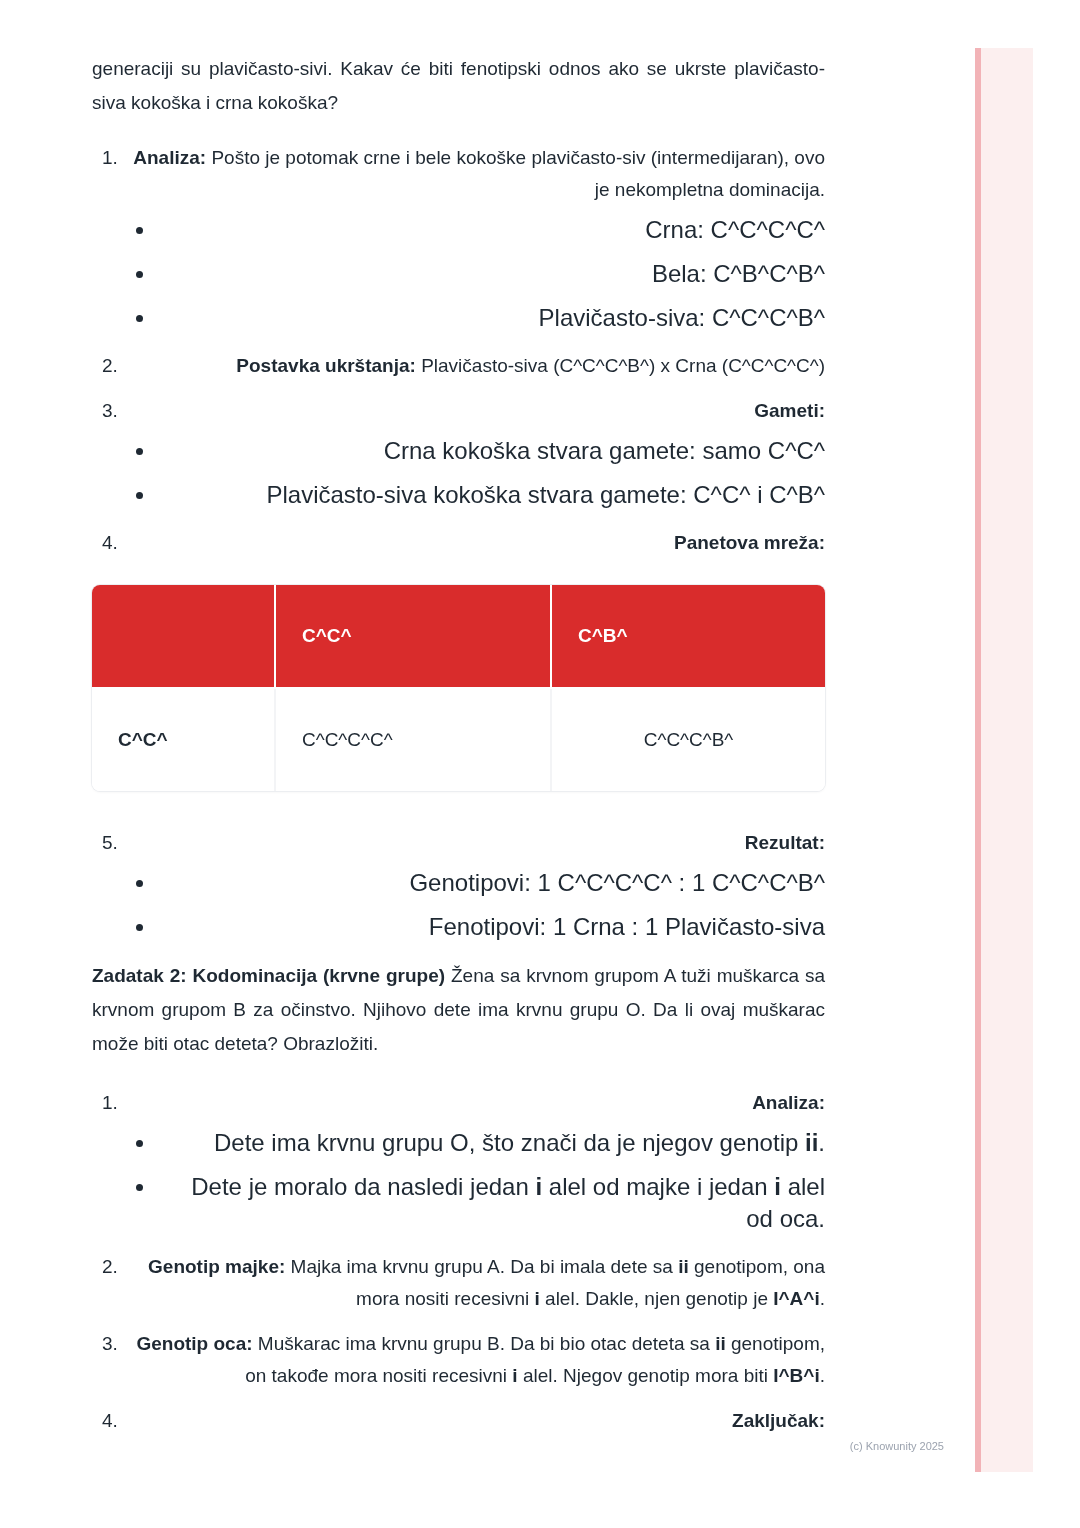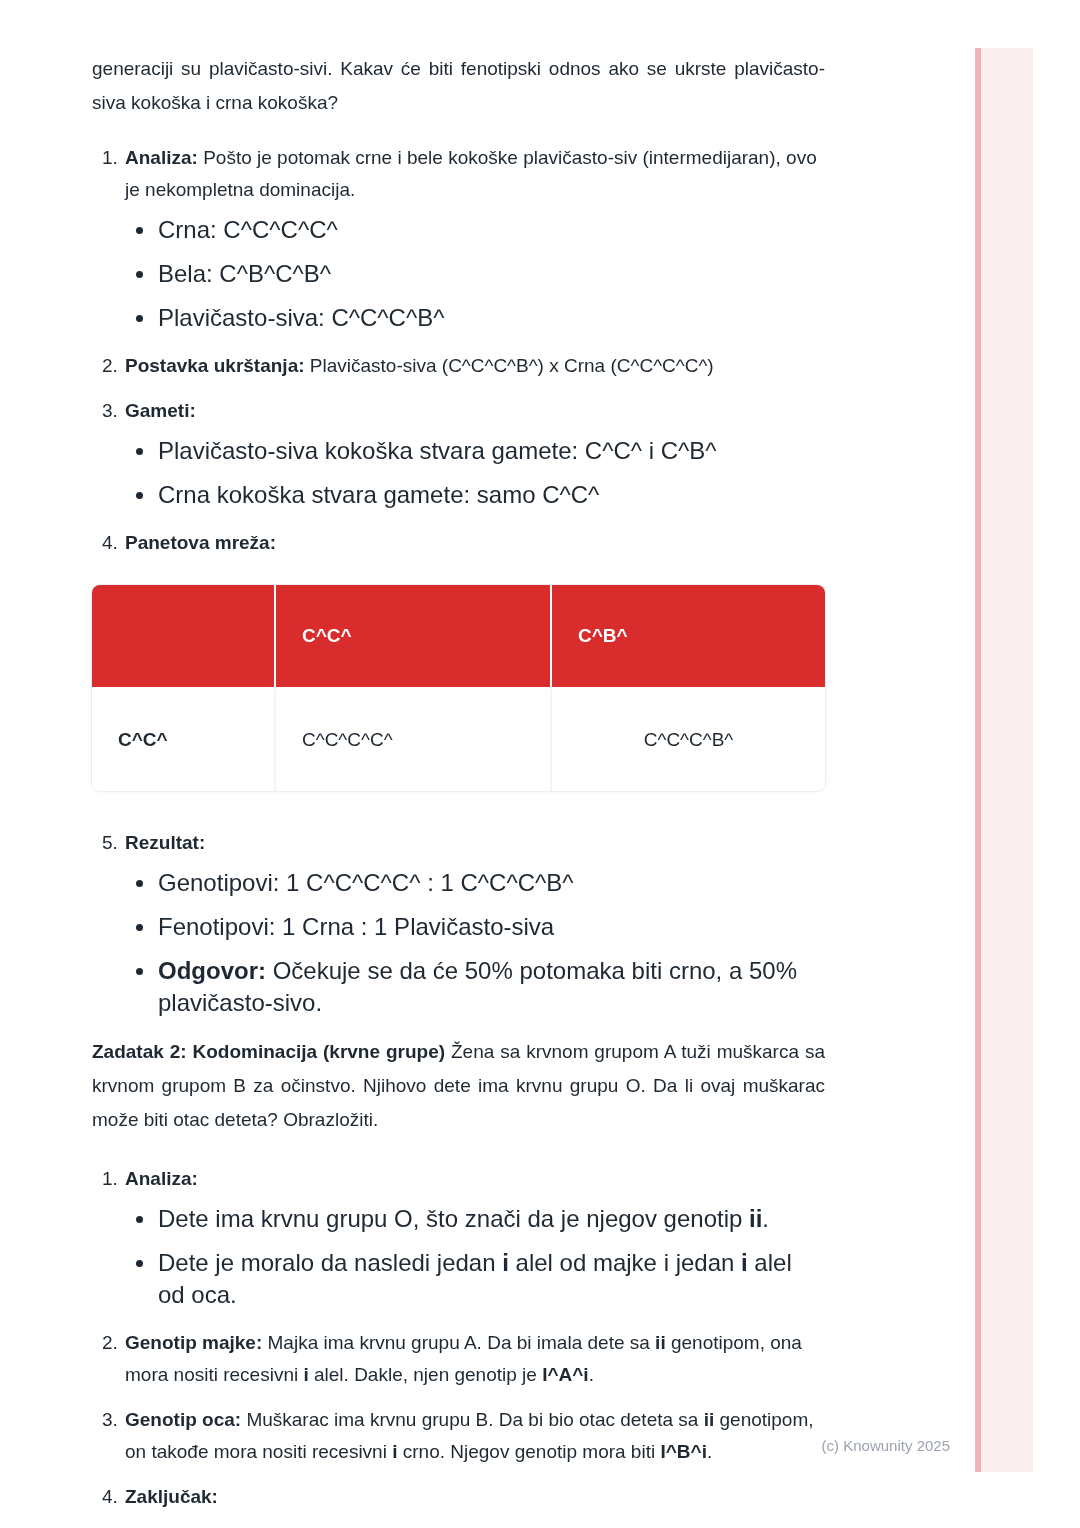--- a/index.html
+++ b/index.html
@@ -40,20 +40,21 @@
     margin:0 0 22px 0;
   }
   .b{font-weight:bold;}
 
   ol.numbered{
     list-style:none;
     counter-reset:item var(--start,0);
     width:733px;
     margin:0 0 6px 0;
     padding-left:10px;
+    text-align:right;
   }
   ol.numbered > li{
     counter-increment:item;
     position:relative;
     padding-left:23px;
     font-size:19px;line-height:32px;
     margin-bottom:13px;
   }
   ol.numbered > li::before{
     content:counter(item) ".";
@@ -107,22 +108,22 @@
   table.punnett tbody td{
     background:#fff;
     border-right:2px solid #F3F4F6;
   }
   table.punnett tbody td:last-child{border-right:none;text-align:center;}
   table.punnett tbody td.rowhead{font-weight:bold;}
   col.c1{width:183px;} col.c2{width:276px;} col.c3{width:274px;}
 
   .footer-credit{
     position:absolute;
-    top:1437px;right:72px;
-    font-size:15px;line-height:18px;
+    top:1437px;right:78px;
+    font-size:11px;line-height:18px;
     color:var(--footer-gray);
     z-index:3;
   }
 </style>
 </head>
 <body>
 
 <div class="page">
 
   <div class="right-stripe"></div>
@@ -139,22 +140,22 @@
           <li><span>Bela: C^B^C^B^</span></li>
           <li><span>Plavičasto-siva: C^C^C^B^</span></li>
         </ul>
       </li>
       <li>
         <span><span class="b">Postavka ukrštanja:</span><span> Plavičasto-siva (C^C^C^B^) x Crna (C^C^C^C^)</span></span>
       </li>
       <li>
         <span><span class="b">Gameti:</span></span>
         <ul class="bullets">
+          <li><span>Crna kokoška stvara gamete: samo C^C^</span></li>
           <li><span>Plavičasto-siva kokoška stvara gamete: C^C^ i C^B^</span></li>
-          <li><span>Crna kokoška stvara gamete: samo C^C^</span></li>
         </ul>
       </li>
       <li>
         <span><span class="b">Panetova mreža:</span></span>
       </li>
     </ol>
 
     <div class="table-wrap">
       <table class="punnett">
         <colgroup>
@@ -178,40 +179,39 @@
         </tbody>
       </table>
     </div>
 
     <ol class="numbered" style="--start:4">
       <li>
         <span><span class="b">Rezultat:</span></span>
         <ul class="bullets">
           <li><span>Genotipovi: 1 C^C^C^C^ : 1 C^C^C^B^</span></li>
           <li><span>Fenotipovi: 1 Crna : 1 Plavičasto-siva</span></li>
-          <li><span class="b">Odgovor:</span><span> Očekuje se da će 50% potomaka biti crno, a 50% plavičasto-sivo.</span></li>
         </ul>
       </li>
     </ol>
 
     <p class="para" style="margin-top:14px;"><span class="b">Zadatak 2: Kodominacija (krvne grupe)</span><span> Žena sa krvnom grupom A tuži muškarca sa krvnom grupom B za očinstvo. Njihovo dete ima krvnu grupu O. Da li ovaj muškarac može biti otac deteta? Obrazložiti.</span></p>
 
     <ol class="numbered" style="--start:0;margin-top:26px;">
       <li>
         <span><span class="b">Analiza:</span></span>
         <ul class="bullets">
           <li><span>Dete ima krvnu grupu O, što znači da je njegov genotip </span><span class="b">ii</span><span>.</span></li>
           <li><span>Dete je moralo da nasledi jedan </span><span class="b">i</span><span> alel od majke i jedan </span><span class="b">i</span><span> alel od oca.</span></li>
         </ul>
       </li>
       <li>
         <span><span class="b">Genotip majke:</span><span> Majka ima krvnu grupu A. Da bi imala dete sa </span><span class="b">ii</span><span> genotipom, ona mora nositi recesivni </span><span class="b">i</span><span> alel. Dakle, njen genotip je </span><span class="b">I^A^i</span><span>.</span></span>
       </li>
       <li>
-        <span><span class="b">Genotip oca:</span><span> Muškarac ima krvnu grupu B. Da bi bio otac deteta sa </span><span class="b">ii</span><span> genotipom, on takođe mora nositi recesivni </span><span class="b">i</span><span> crno. Njegov genotip mora biti </span><span class="b">I^B^i</span><span>.</span></span>
+        <span><span class="b">Genotip oca:</span><span> Muškarac ima krvnu grupu B. Da bi bio otac deteta sa </span><span class="b">ii</span><span> genotipom, on takođe mora nositi recesivni </span><span class="b">i</span><span> alel. Njegov genotip mora biti </span><span class="b">I^B^i</span><span>.</span></span>
       </li>
       <li>
         <span><span class="b">Zaključak:</span></span>
       </li>
     </ol>
 
   </div>
 
   <div class="footer-credit">(c) Knowunity 2025</div>
 

